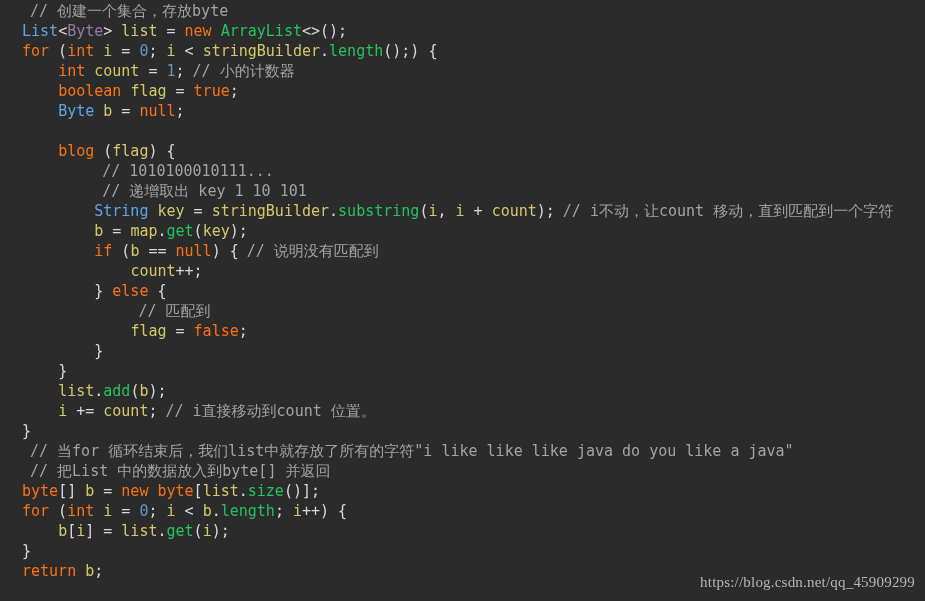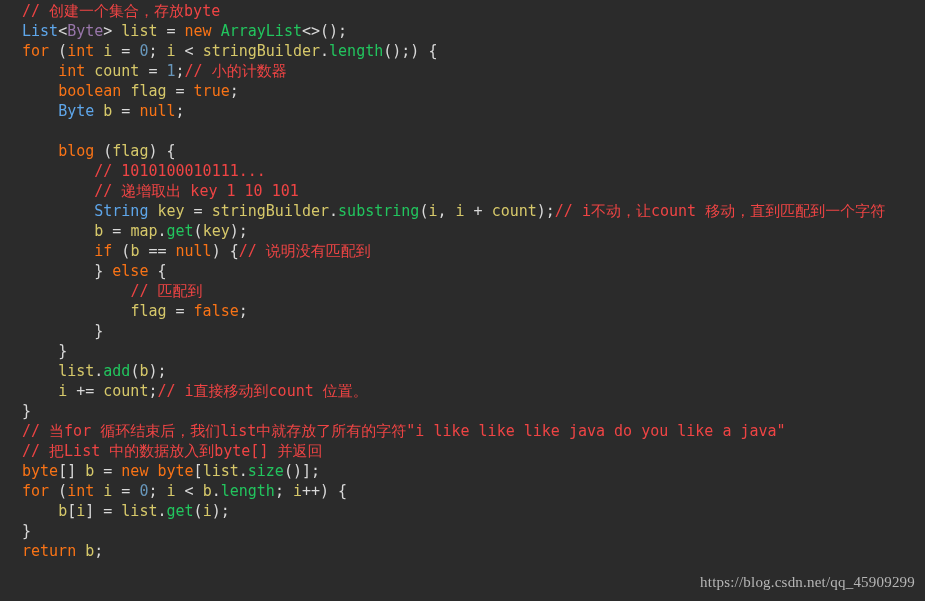--- a/index.html
+++ b/index.html
@@ -27,21 +27,21 @@
     height: 20px;
     line-height: 20px;
     font-size: 15px;
     white-space: pre;
     padding-left: 22px;
     box-sizing: border-box;
     letter-spacing: 0px;
   }
   
   .t-plain    { color: #a9b7c6; }
-  .t-comment  { color: #ef4444; }
+  .t-comment  { color: #a3a3a3; margin-left: 8px; }
   .t-keyword  { color: #f97316; }
   .t-type     { color: #5ea6ea; }
   .t-generic  { color: #9876aa; }
   .t-ident    { color: #d6c86a; }
   .t-method   { color: #22c55e; }
   .t-number   { color: #6897bb; }
   .t-punct    { color: #d9d9d9; }
   .t-op       { color: #d9d9d9; }
 
   #watermark {
@@ -66,20 +66,21 @@
       <div class="line"><span class="t-plain">    </span><span class="t-keyword">int</span><span class="t-plain"> </span><span class="t-ident">count</span><span class="t-op"> = </span><span class="t-number">1</span><span class="t-punct">;</span><span class="t-comment">// 小的计数器</span></div>
       <div class="line"><span class="t-plain">    </span><span class="t-keyword">boolean</span><span class="t-plain"> </span><span class="t-ident">flag</span><span class="t-op"> = </span><span class="t-keyword">true</span><span class="t-punct">;</span></div>
       <div class="line"><span class="t-plain">    </span><span class="t-type">Byte</span><span class="t-plain"> </span><span class="t-ident">b</span><span class="t-op"> = </span><span class="t-keyword">null</span><span class="t-punct">;</span></div>
       <div class="line">&nbsp;</div>
       <div class="line"><span class="t-plain">    </span><span class="t-keyword">blog</span><span class="t-punct"> (</span><span class="t-ident">flag</span><span class="t-punct">) {</span></div>
       <div class="line"><span class="t-plain">        </span><span class="t-comment">// 1010100010111...</span></div>
       <div class="line"><span class="t-plain">        </span><span class="t-comment">// 递增取出 key 1 10 101</span></div>
       <div class="line"><span class="t-plain">        </span><span class="t-type">String</span><span class="t-plain"> </span><span class="t-ident">key</span><span class="t-op"> = </span><span class="t-ident">stringBuilder</span><span class="t-punct">.</span><span class="t-method">substring</span><span class="t-punct">(</span><span class="t-ident">i</span><span class="t-punct">, </span><span class="t-ident">i</span><span class="t-op"> + </span><span class="t-ident">count</span><span class="t-punct">);</span><span class="t-comment">// i不动，让count 移动，直到匹配到一个字符</span></div>
       <div class="line"><span class="t-plain">        </span><span class="t-ident">b</span><span class="t-op"> = </span><span class="t-ident">map</span><span class="t-punct">.</span><span class="t-method">get</span><span class="t-punct">(</span><span class="t-ident">key</span><span class="t-punct">);</span></div>
       <div class="line"><span class="t-plain">        </span><span class="t-keyword">if</span><span class="t-punct"> (</span><span class="t-ident">b</span><span class="t-op"> == </span><span class="t-keyword">null</span><span class="t-punct">) {</span><span class="t-comment">// 说明没有匹配到</span></div>
+      <div class="line"><span class="t-plain">            </span><span class="t-ident">count</span><span class="t-op">++</span><span class="t-punct">;</span></div>
       <div class="line"><span class="t-plain">        </span><span class="t-punct">} </span><span class="t-keyword">else</span><span class="t-punct"> {</span></div>
       <div class="line"><span class="t-plain">            </span><span class="t-comment">// 匹配到</span></div>
       <div class="line"><span class="t-plain">            </span><span class="t-ident">flag</span><span class="t-op"> = </span><span class="t-keyword">false</span><span class="t-punct">;</span></div>
       <div class="line"><span class="t-plain">        </span><span class="t-punct">}</span></div>
       <div class="line"><span class="t-plain">    </span><span class="t-punct">}</span></div>
       <div class="line"><span class="t-plain">    </span><span class="t-ident">list</span><span class="t-punct">.</span><span class="t-method">add</span><span class="t-punct">(</span><span class="t-ident">b</span><span class="t-punct">);</span></div>
       <div class="line"><span class="t-plain">    </span><span class="t-ident">i</span><span class="t-op"> += </span><span class="t-ident">count</span><span class="t-punct">;</span><span class="t-comment">// i直接移动到count 位置。</span></div>
       <div class="line"><span class="t-punct">}</span></div>
       <div class="line"><span class="t-comment">// 当for 循环结束后，我们list中就存放了所有的字符"i like like like java do you like a java"</span></div>
       <div class="line"><span class="t-comment">// 把List 中的数据放入到byte[] 并返回</span></div>

